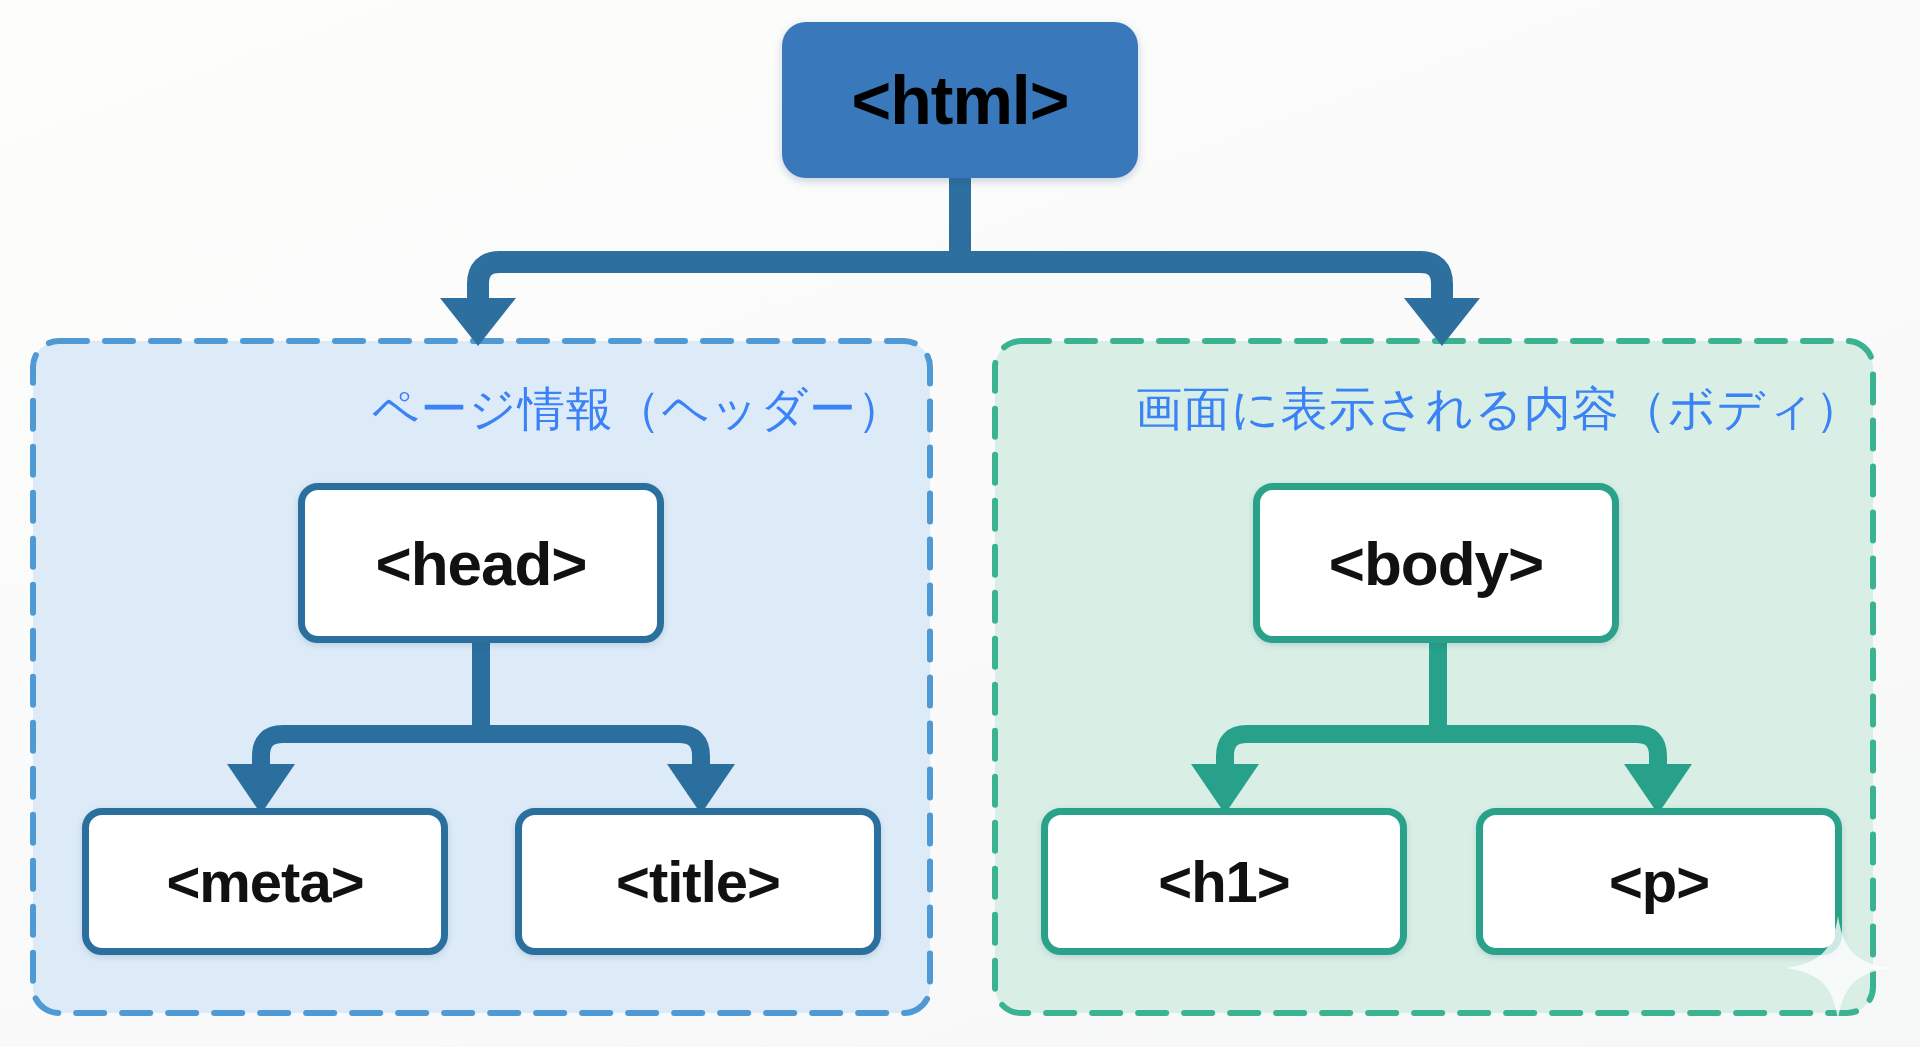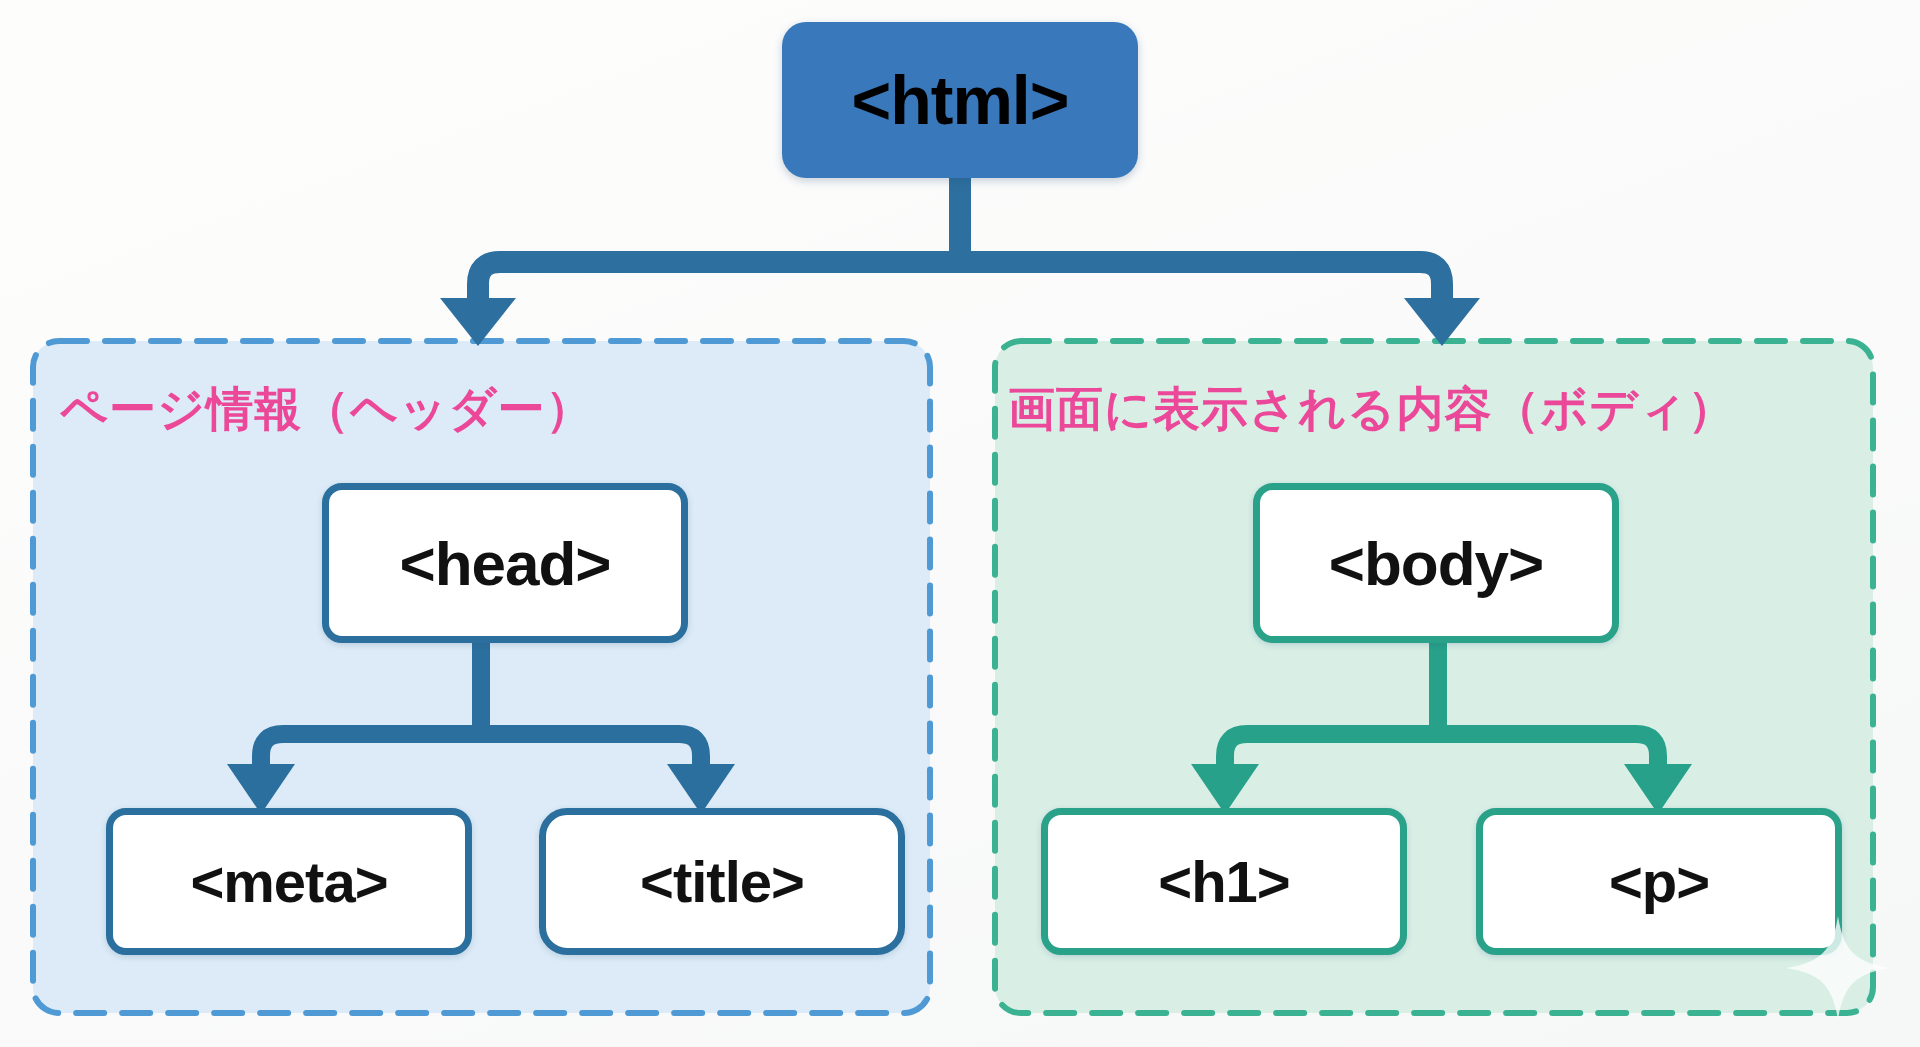--- a/index.html
+++ b/index.html
@@ -54,36 +54,36 @@
     font-size: 62px;
     box-shadow: 0 2px 6px rgba(40, 80, 120, 0.18);
   }
   .node-child {
     width: 366px; height: 147px;
     top: 808px;
     border-radius: 20px;
     font-size: 58px;
     box-shadow: 0 2px 6px rgba(40, 80, 120, 0.18);
   }
-  .blue-border  { border: 7px solid #2b6f9e; margin-left: 24px; }
+  .blue-border  { border: 7px solid #2b6f9e; }
   .green-border { border: 7px solid #2aa189; text-align: center; }
   .node-head  { left: 298px; }
   .node-meta  { left: 82px;  }
-  .node-title { left: 515px; border-radius: 28px; }
+  .node-title { left: 515px; }
   .node-body  { left: 1253px; }
   .node-h1    { left: 1041px; }
   .node-p     { left: 1476px; }
   .panel-title {
     position: absolute;
     top: 378px;
     z-index: 2;
-    font-weight: 700;
+    font-weight: 400;
     font-size: 47px;
-    color: #ec4899;
-    text-align: left;
+    color: #3b82f6;
+    text-align: right;
     letter-spacing: 1px;
   }
   .panel-title-blue  { left: 60px;   width: 845px; }
   .panel-title-green { left: 1008px; width: 855px; }
   .sparkle {
     position: absolute;
     left: 1786px; top: 916px;
     width: 104px; height: 104px;
     z-index: 3;
     opacity: 0.85;

